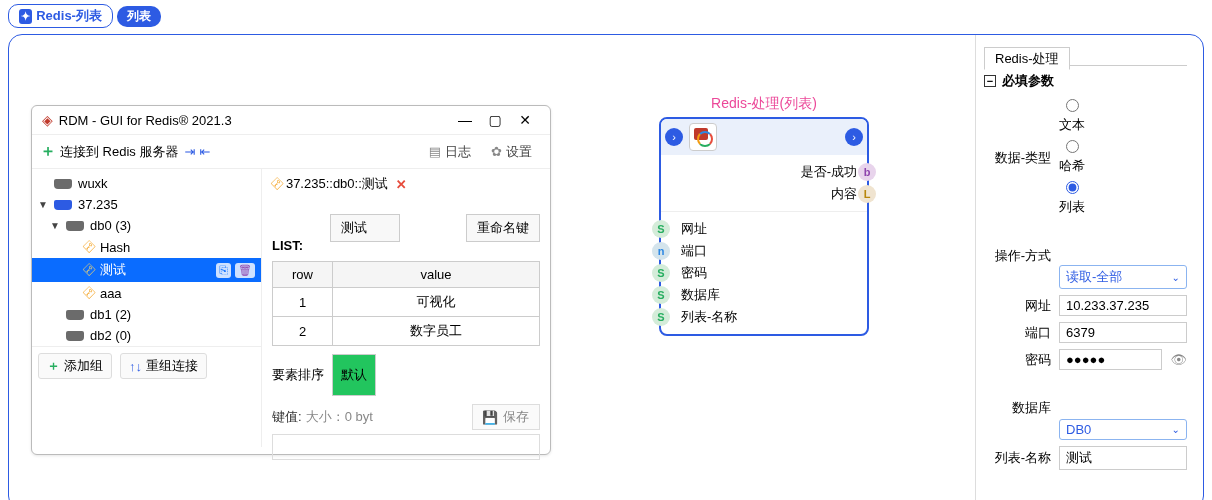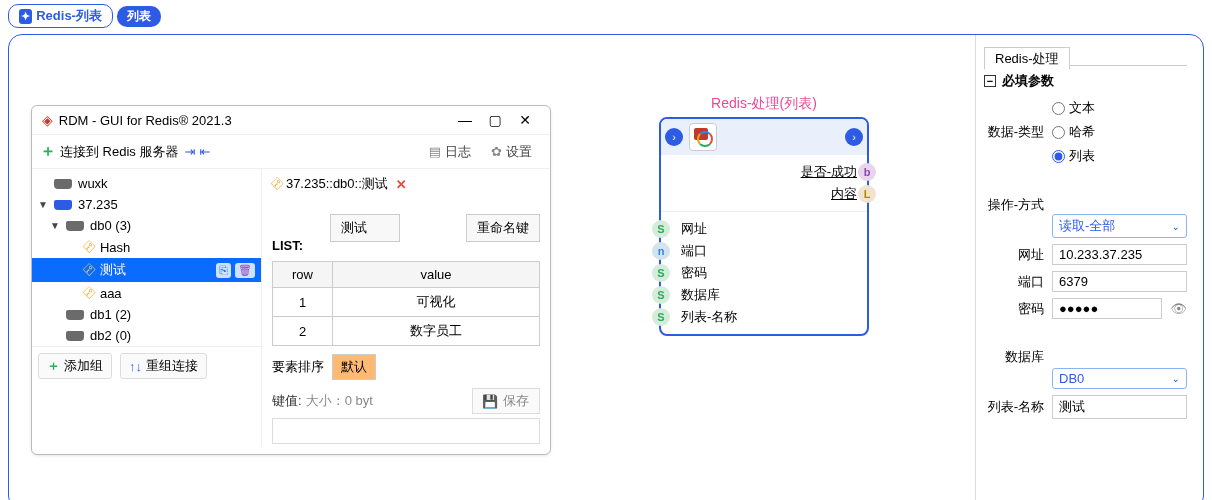--- a/index.html
+++ b/index.html
@@ -53,57 +53,57 @@
 .detail-path .keyi { color: #f39c12; transform: rotate(45deg); }
 .detail-path .del { color: #e74c3c; font-weight: bold; cursor: pointer; margin-left: 4px; }
 .list-row { display: flex; align-items: center; gap: 8px; margin-bottom: 8px; }
 .list-row .label { font-weight: bold; width: 50px; margin-top: 35px; }
 .list-row .input { border: 1px solid #ccc; padding: 4px 10px; min-width: 70px; background: #f8f8f8; }
 .list-row .btn { border: 1px solid #ccc; padding: 4px 10px; background: #f8f8f8; cursor: pointer; }
 .data-table { border: 1px solid #ccc; border-collapse: collapse; width: 100%; margin-bottom: 8px; }
 .data-table th, .data-table td { border: 1px solid #ccc; padding: 5px 8px; text-align: center; font-weight: normal; }
 .data-table th { background: #f5f5f5; }
 .sort-row { display: flex; align-items: center; gap: 8px; margin-bottom: 8px; }
-.sort-row .sel { border: 1px solid #ccc; padding: 3px 8px; background: #fdba74; }
+.sort-row .sel { border: 1px solid #ccc; padding: 11px 8px; background: #22c55e; }
 .kv-row { display: flex; align-items: center; gap: 4px; color: #888; }
 .kv-row .save { margin-left: auto; border: 1px solid #ddd; padding: 3px 10px; background: #fafafa; display: flex; gap: 4px; align-items: center; cursor: pointer; }
 .kv-row .disk { color: #2d88e3; }
 .kv-input { border: 1px solid #ddd; height: 26px; width: 100%; margin-top: 4px; }
 
 
 .node { position: absolute; left: 650px; top: 60px; width: 210px; }
 .node-title { text-align: center; color: #ec4899; font-size: 14px; margin-bottom: 4px; }
 .node-box { border: 2px solid #2d5be3; border-radius: 8px; background: #fff; position: relative; }
 .node-header { display: flex; align-items: center; background: #eaf0fb; border-radius: 6px 6px 0 0; padding: 4px; }
 .node-header .harrow { background: #2d5be3; color: #fff; width: 18px; height: 18px; border-radius: 50%; display: flex; align-items: center; justify-content: center; font-size: 11px; }
 .node-header .nicon { width: 28px; height: 28px; border: 1px solid #ccc; border-radius: 4px; margin: 0 6px; background: #fff; display: flex; align-items: center; justify-content: center; position: relative; }
 .node-header .nicon::before { content: ""; width: 14px; height: 12px; background: #c0392b; border-radius: 2px; position: absolute; top: 4px; left: 4px; }
 .node-header .nicon::after { content: ""; width: 12px; height: 12px; border: 2px solid; border-color: #2d88e3 #e74c3c #27ae60 #f39c12; border-radius: 50%; position: absolute; bottom: 3px; right: 3px; }
 .node-header .sp { flex: 1; }
 .node-outputs { padding: 6px 10px; border-bottom: 1px solid #eee; }
-.node-outputs .orow { display: flex; justify-content: flex-end; align-items: flex-end; gap: 6px; position: relative; padding: 2px 0; text-decoration: underline; }
+.node-outputs .orow { display: flex; justify-content: flex-end; align-items: flex-end; gap: 6px; position: relative; padding: 2px 0; }
 .node-outputs .port, .node-inputs .port { width: 18px; height: 18px; border-radius: 50%; display: flex; align-items: center; justify-content: center; font-size: 11px; font-weight: bold; position: absolute; }
 .node-outputs .port { right: -19px; }
 .node-inputs .port { left: -19px; }
 .port.b { background: #e8d4ec; color: #8e44ad; }
 .port.l { background: #f0e4d0; color: #b8860b; }
 .port.s { background: #d4ecd9; color: #27ae60; }
 .port.n { background: #d4e4ec; color: #2d88e3; }
 .node-inputs { padding: 6px 10px; }
 .node-inputs .irow { display: flex; align-items: center; gap: 6px; position: relative; padding: 2px 0 2px 10px; }
 
 
 .props { position: absolute; right: 8px; top: 0; width: 220px; border-left: 1px solid #ddd; height: 100%; padding: 4px 8px; background: #fff; border-radius: 0 14px 14px 0; }
 .props-tab { border-bottom: 1px solid #ccc; padding: 4px 0; }
 .props-tab span { border: 1px solid #ccc; border-bottom: 1px solid #fff; padding: 3px 10px; background: #fff; position: relative; top: 7px; }
 .props-sec { display: flex; align-items: center; gap: 6px; padding: 6px 0; font-weight: bold; }
 .props-sec .minus { border: 1px solid #333; width: 12px; height: 12px; display: flex; align-items: center; justify-content: center; font-size: 11px; line-height: 1; }
 .prop-row { display: flex; align-items: center; padding: 3px 0; gap: 8px; }
-.prop-row .plabel { width: 60px; text-align: right; }
-.prop-row .radio { display: flex; align-items: center; gap: 4px; }
+.prop-row .plabel { width: 60px; text-align: right; margin-left: 7px; }
+.prop-row .radio { display: flex; align-items: center; gap: 4px; flex-direction: column; }
 .prop-row .radio input { accent-color: #2d5be3; }
 .prop-row .sel { border: 1px solid #8bb4f0; border-radius: 3px; padding: 2px 6px; color: #2d5be3; flex: 1; display: flex; justify-content: space-between; align-items: center; background: #fff; margin-top: 43px; }
 .prop-row .sel .chev { color: #2d5be3; font-size: 10px; }
 .prop-row .tinput { border: 1px solid #ccc; padding: 2px 6px; flex: 1; background: #fff; }
 .prop-row .eye { color: #888; cursor: pointer; }
 </style>
 </head>
 <body>
 
 <div class="tab-bar">

